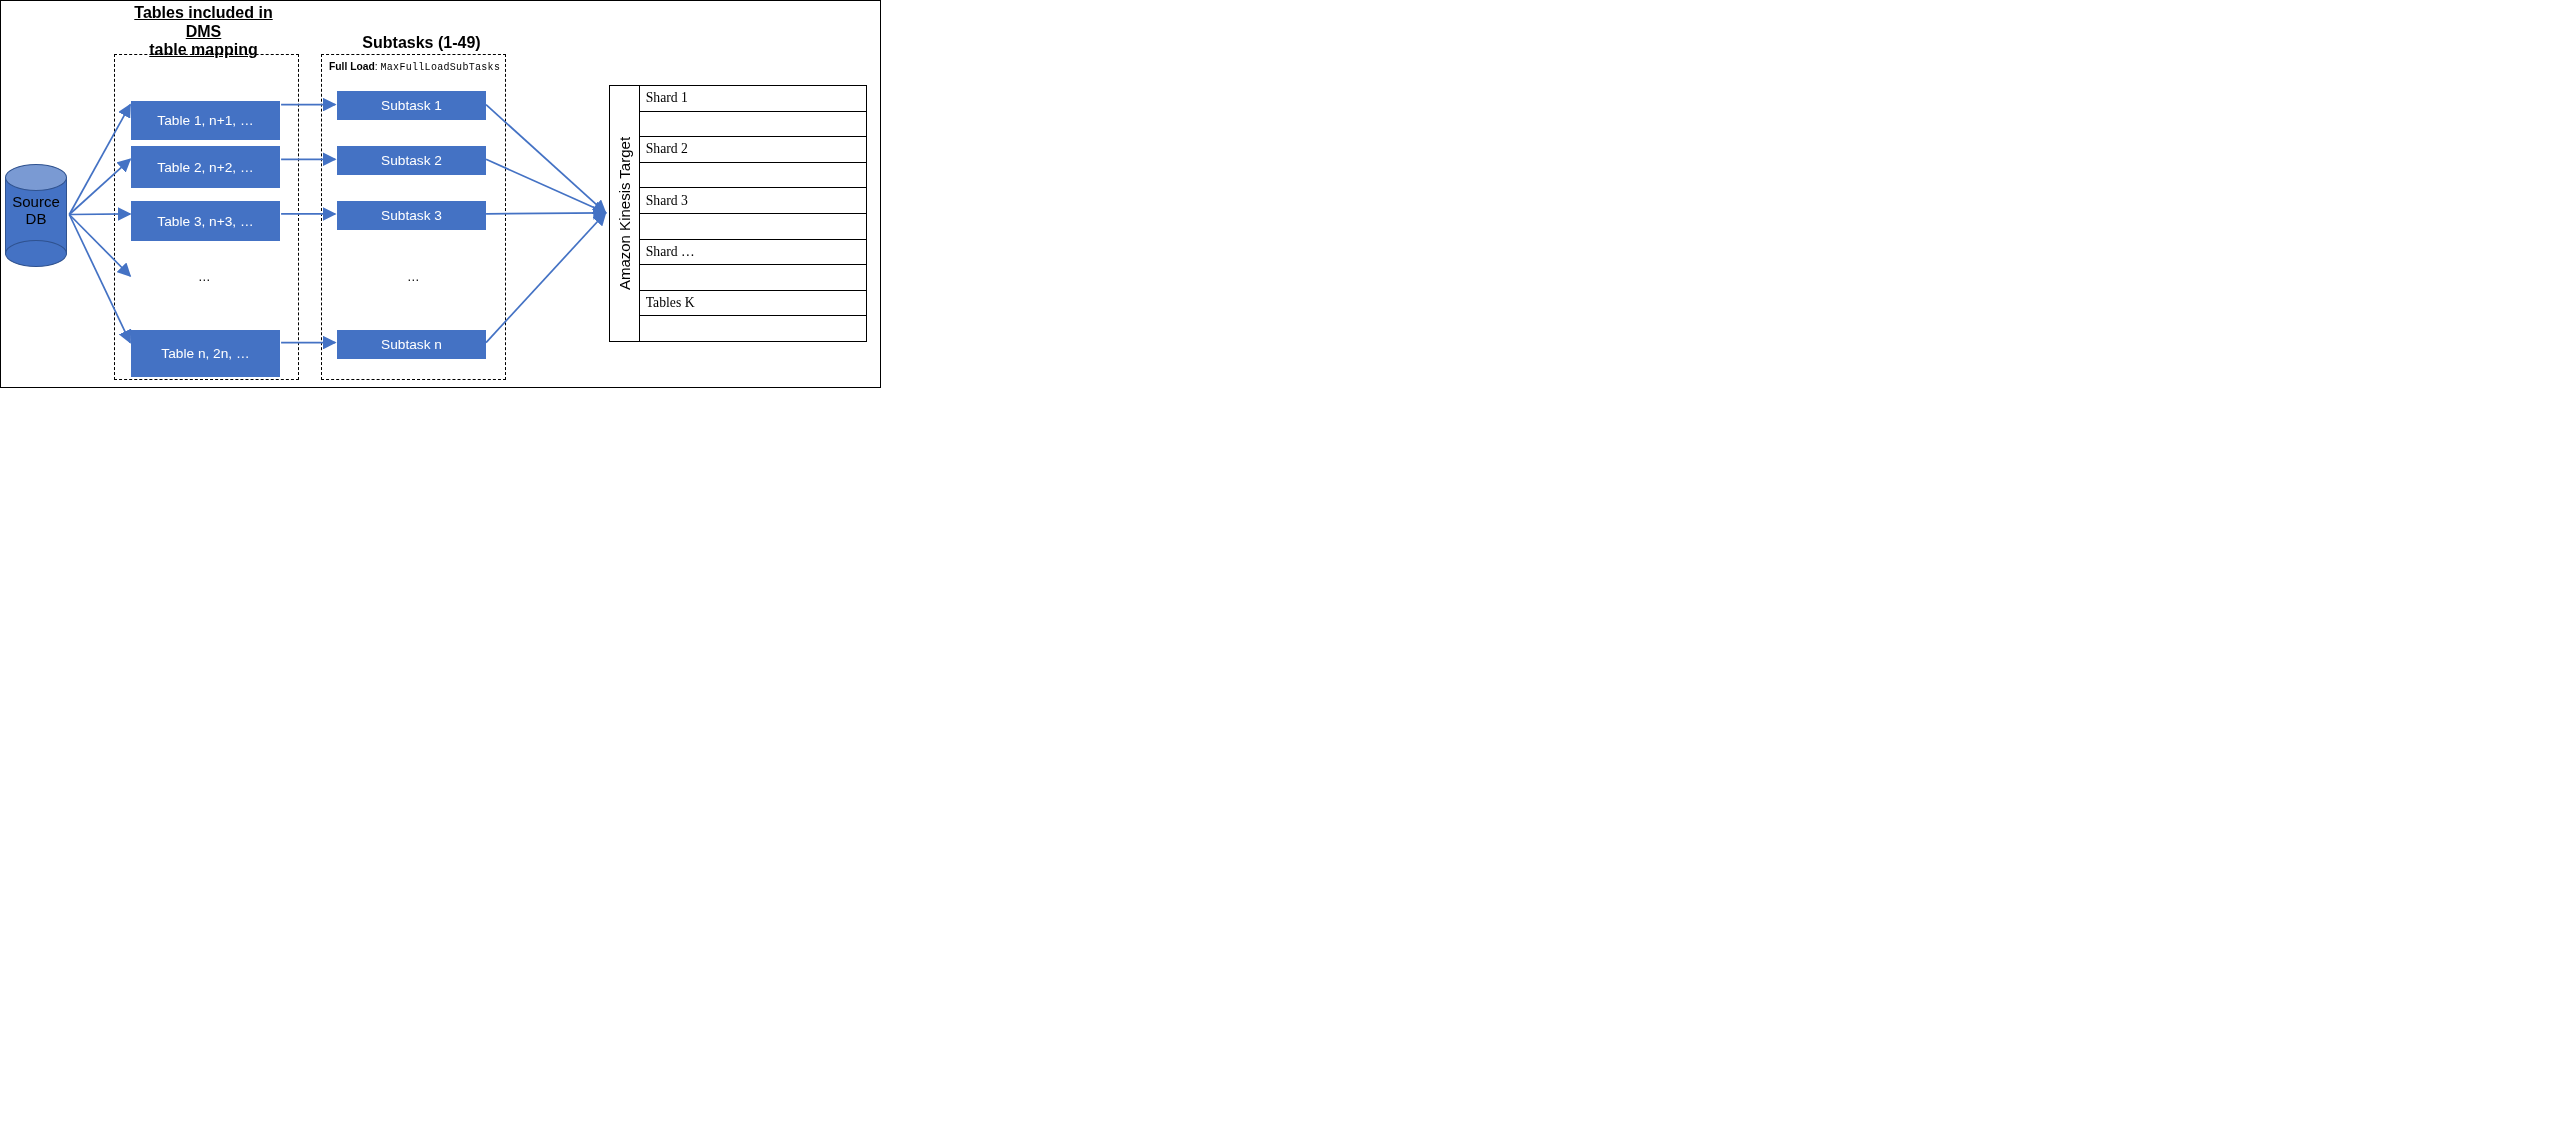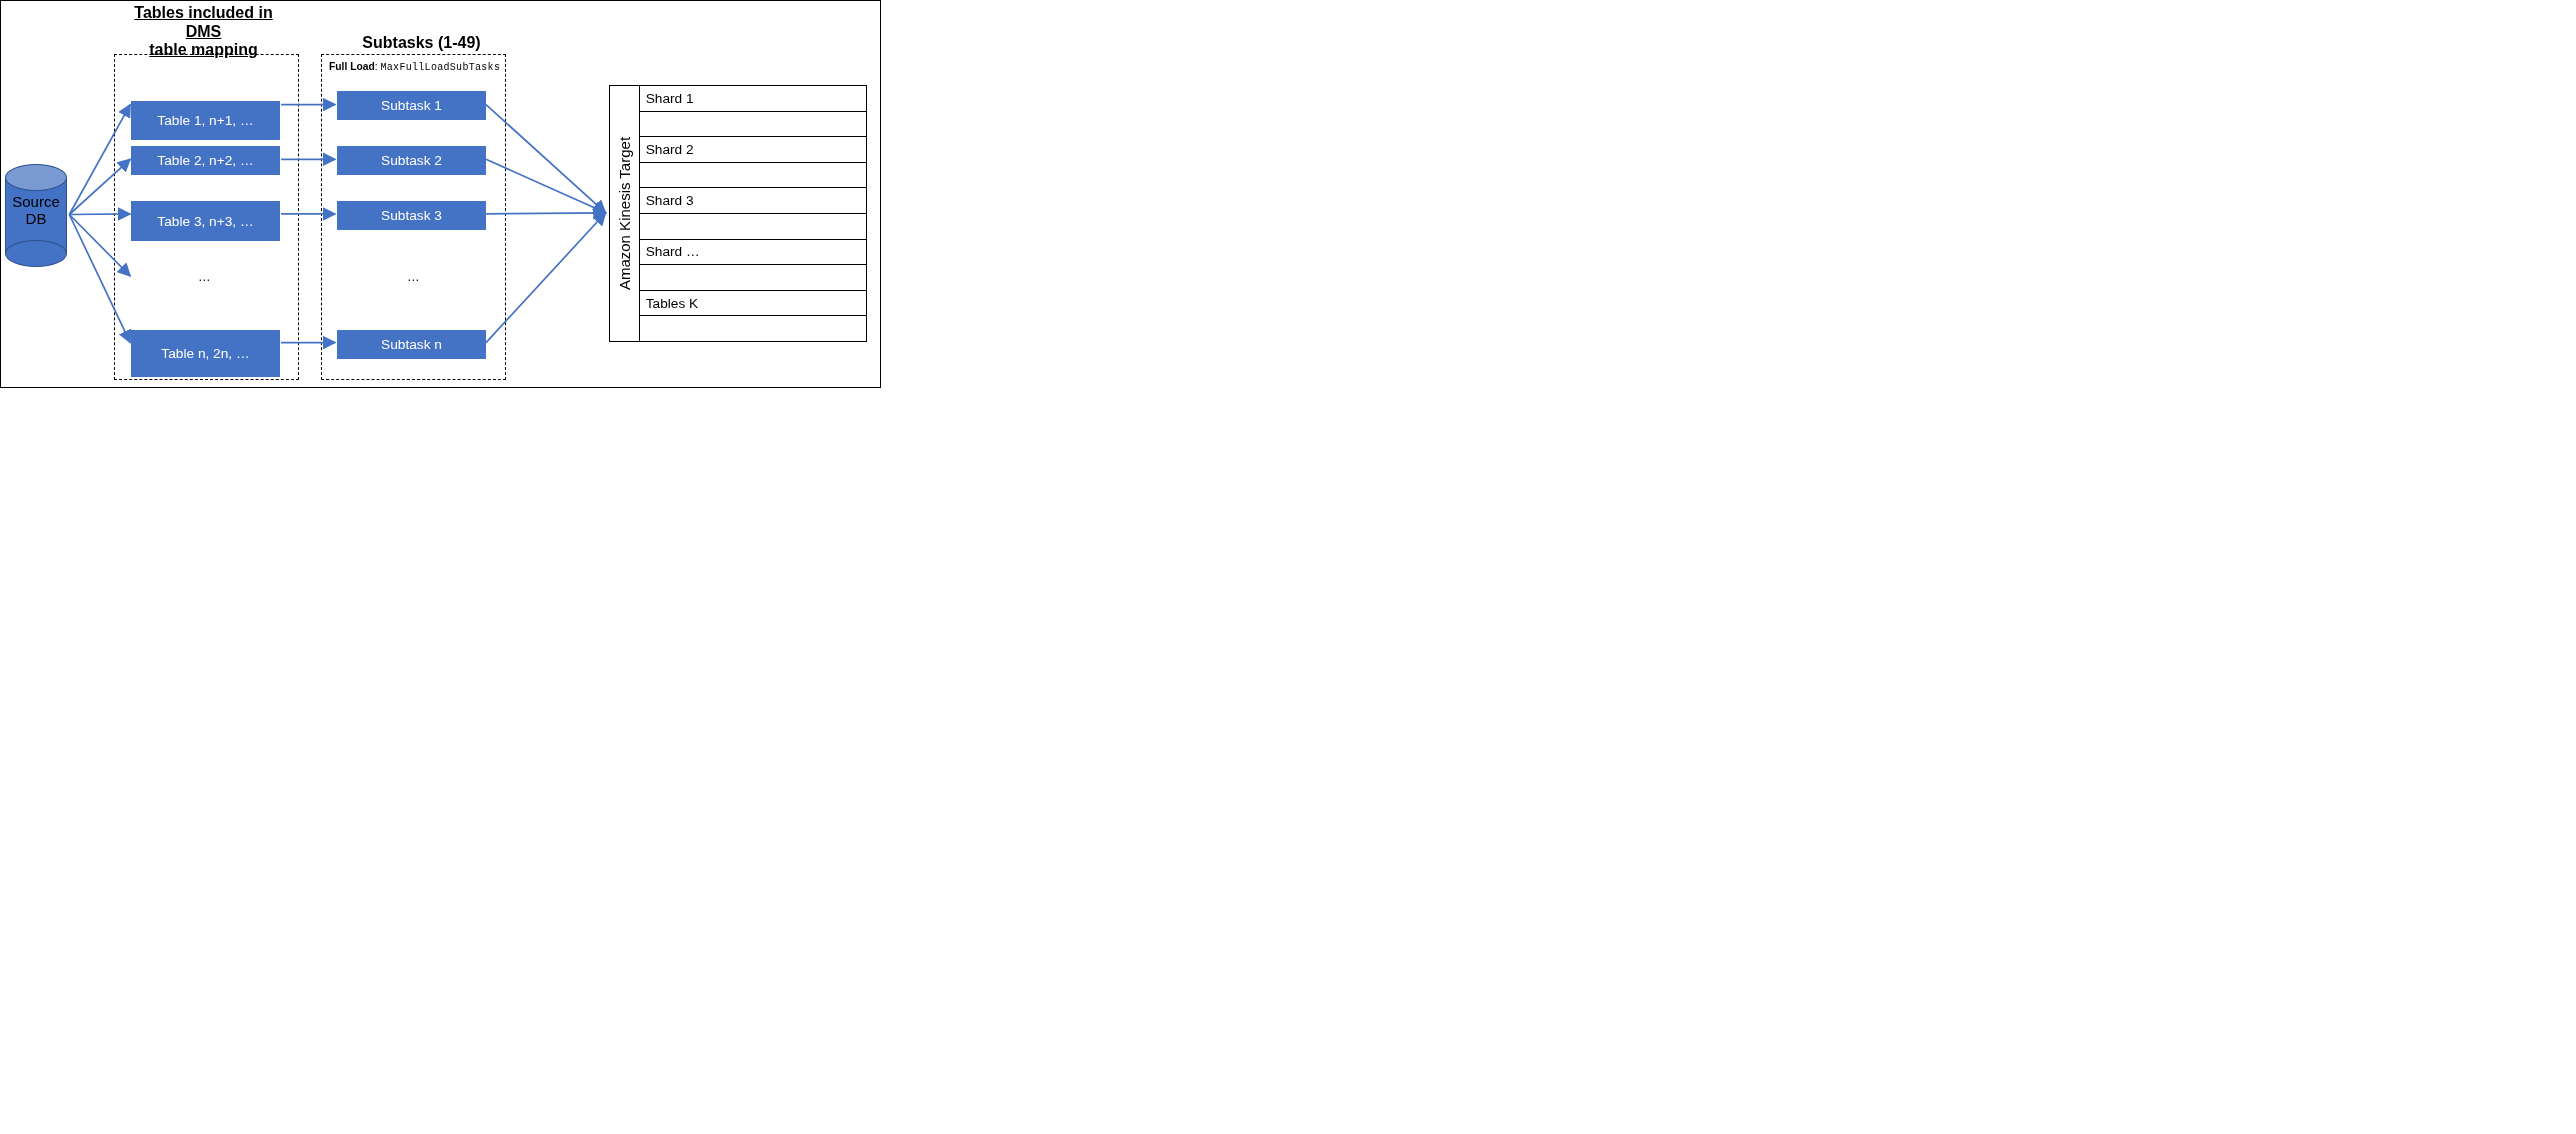--- a/index.html
+++ b/index.html
@@ -102,20 +102,21 @@
     font-size: 15px;
   }
   .target-rows {
     position: absolute;
     left: 30px;
     right: 0;
     top: 0;
     bottom: 0;
     display: flex;
     flex-direction: column;
+    font-family: Liberation Serif, serif;
   }
   .target-row {
     flex: 1;
     border-bottom: 1.1px solid #000;
     padding-left: 5.7px;
     display: flex;
     align-items: center;
     font-size: 13.7px;
     box-sizing: border-box;
   }
@@ -155,21 +156,21 @@
 
   <div class="dashed-box" style="left:113px; top:53px; width:183px; height:324px;"></div>
 
   <div class="dashed-box" style="left:320px; top:53px; width:183px; height:324px;"></div>
 
   <div class="caption" style="left:328px; top:60px;">
     <span class="bold">Full Load</span><span>: </span><span class="mono">MaxFullLoadSubTasks</span>
   </div>
 
   <div class="blue-box" style="left:130px; top:100px; width:149px; height:39px;">Table 1, n+1, …</div>
-  <div class="blue-box" style="left:130px; top:145px; width:149px; height:29px;">Table 2, n+2, …</div>
+  <div class="blue-box" style="left:130px; top:145px; width:149px; height:42px;">Table 2, n+2, …</div>
   <div class="blue-box" style="left:130px; top:200px; width:149px; height:40px;">Table 3, n+3, …</div>
   <div class="ellipsis" style="left:197px; top:269px;">…</div>
   <div class="blue-box" style="left:130px; top:329px; width:149px; height:47px;">Table n, 2n, …</div>
 
   <div class="blue-box" style="left:336px; top:90px; width:149px; height:29px;">Subtask 1</div>
   <div class="blue-box" style="left:336px; top:145px; width:149px; height:29px;">Subtask 2</div>
   <div class="blue-box" style="left:336px; top:200px; width:149px; height:29px;">Subtask 3</div>
   <div class="ellipsis" style="left:406px; top:269px;">…</div>
   <div class="blue-box" style="left:336px; top:329px; width:149px; height:29px;">Subtask n</div>
 

